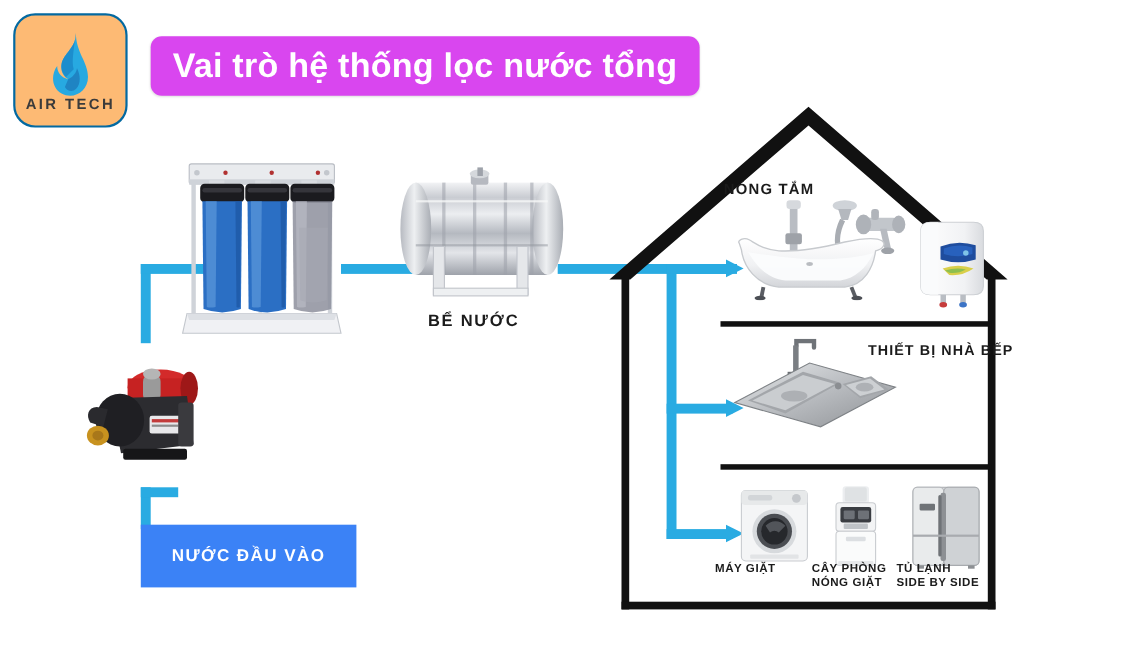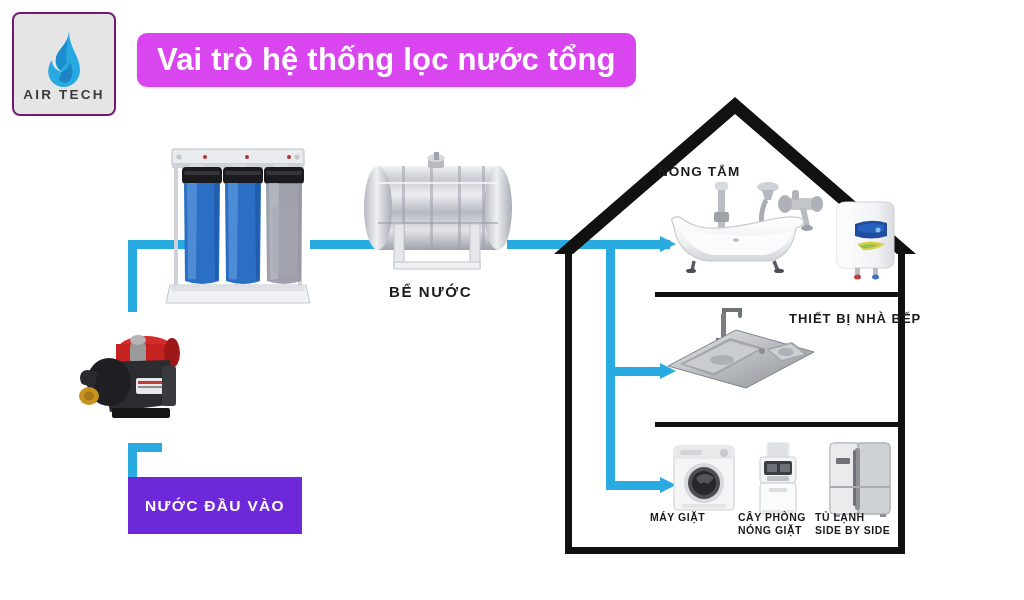--- a/index.html
+++ b/index.html
@@ -8,22 +8,22 @@
     background: #ffffff;
     font-family: "Liberation Sans", sans-serif;
     overflow: hidden;
   }
   #stage { position: relative; width: 1024px; height: 600px; background: #fff; }
 
   
   .logo-box {
     position: absolute; left: 12px; top: 12px;
     width: 104px; height: 104px;
-    border: 2px solid #701a75; border-radius: 8px;
-    background: #e5e5e5;
+    border: 2px solid #0369a1; border-radius: 20px;
+    background: #fdba74;
   }
   .logo-flame { position: absolute; left: 50%; top: 14px; transform: translateX(-50%); }
   .logo-text {
     position: absolute; left: 0; right: 0; bottom: 12px;
     text-align: center;
     font-size: 13.5px; font-weight: bold; letter-spacing: 2.2px;
     color: #3b3b3b;
     font-family: "Liberation Sans", sans-serif;
   }
 
@@ -40,22 +40,22 @@
     letter-spacing: .2px; white-space: nowrap;
     font-family: "Liberation Sans", sans-serif;
   }
 
   
   .pipe { position: absolute; background: #29abe2; }
 
   
   .inflow-box {
     position: absolute; left: 128px; top: 477px;
-    width: 174px; height: 57px;
-    background: #6d28d9;
+    width: 196px; height: 57px;
+    background: #3b82f6;
     display: flex; align-items: center; justify-content: center;
   }
   .inflow-box span {
     color: #ffffff; font-size: 15.5px; font-weight: bold; letter-spacing: 1.3px;
     font-family: "Liberation Sans", sans-serif; white-space: nowrap;
   }
 
   
   .lbl {
     position: absolute; color: #1b1b1b; font-weight: bold;

